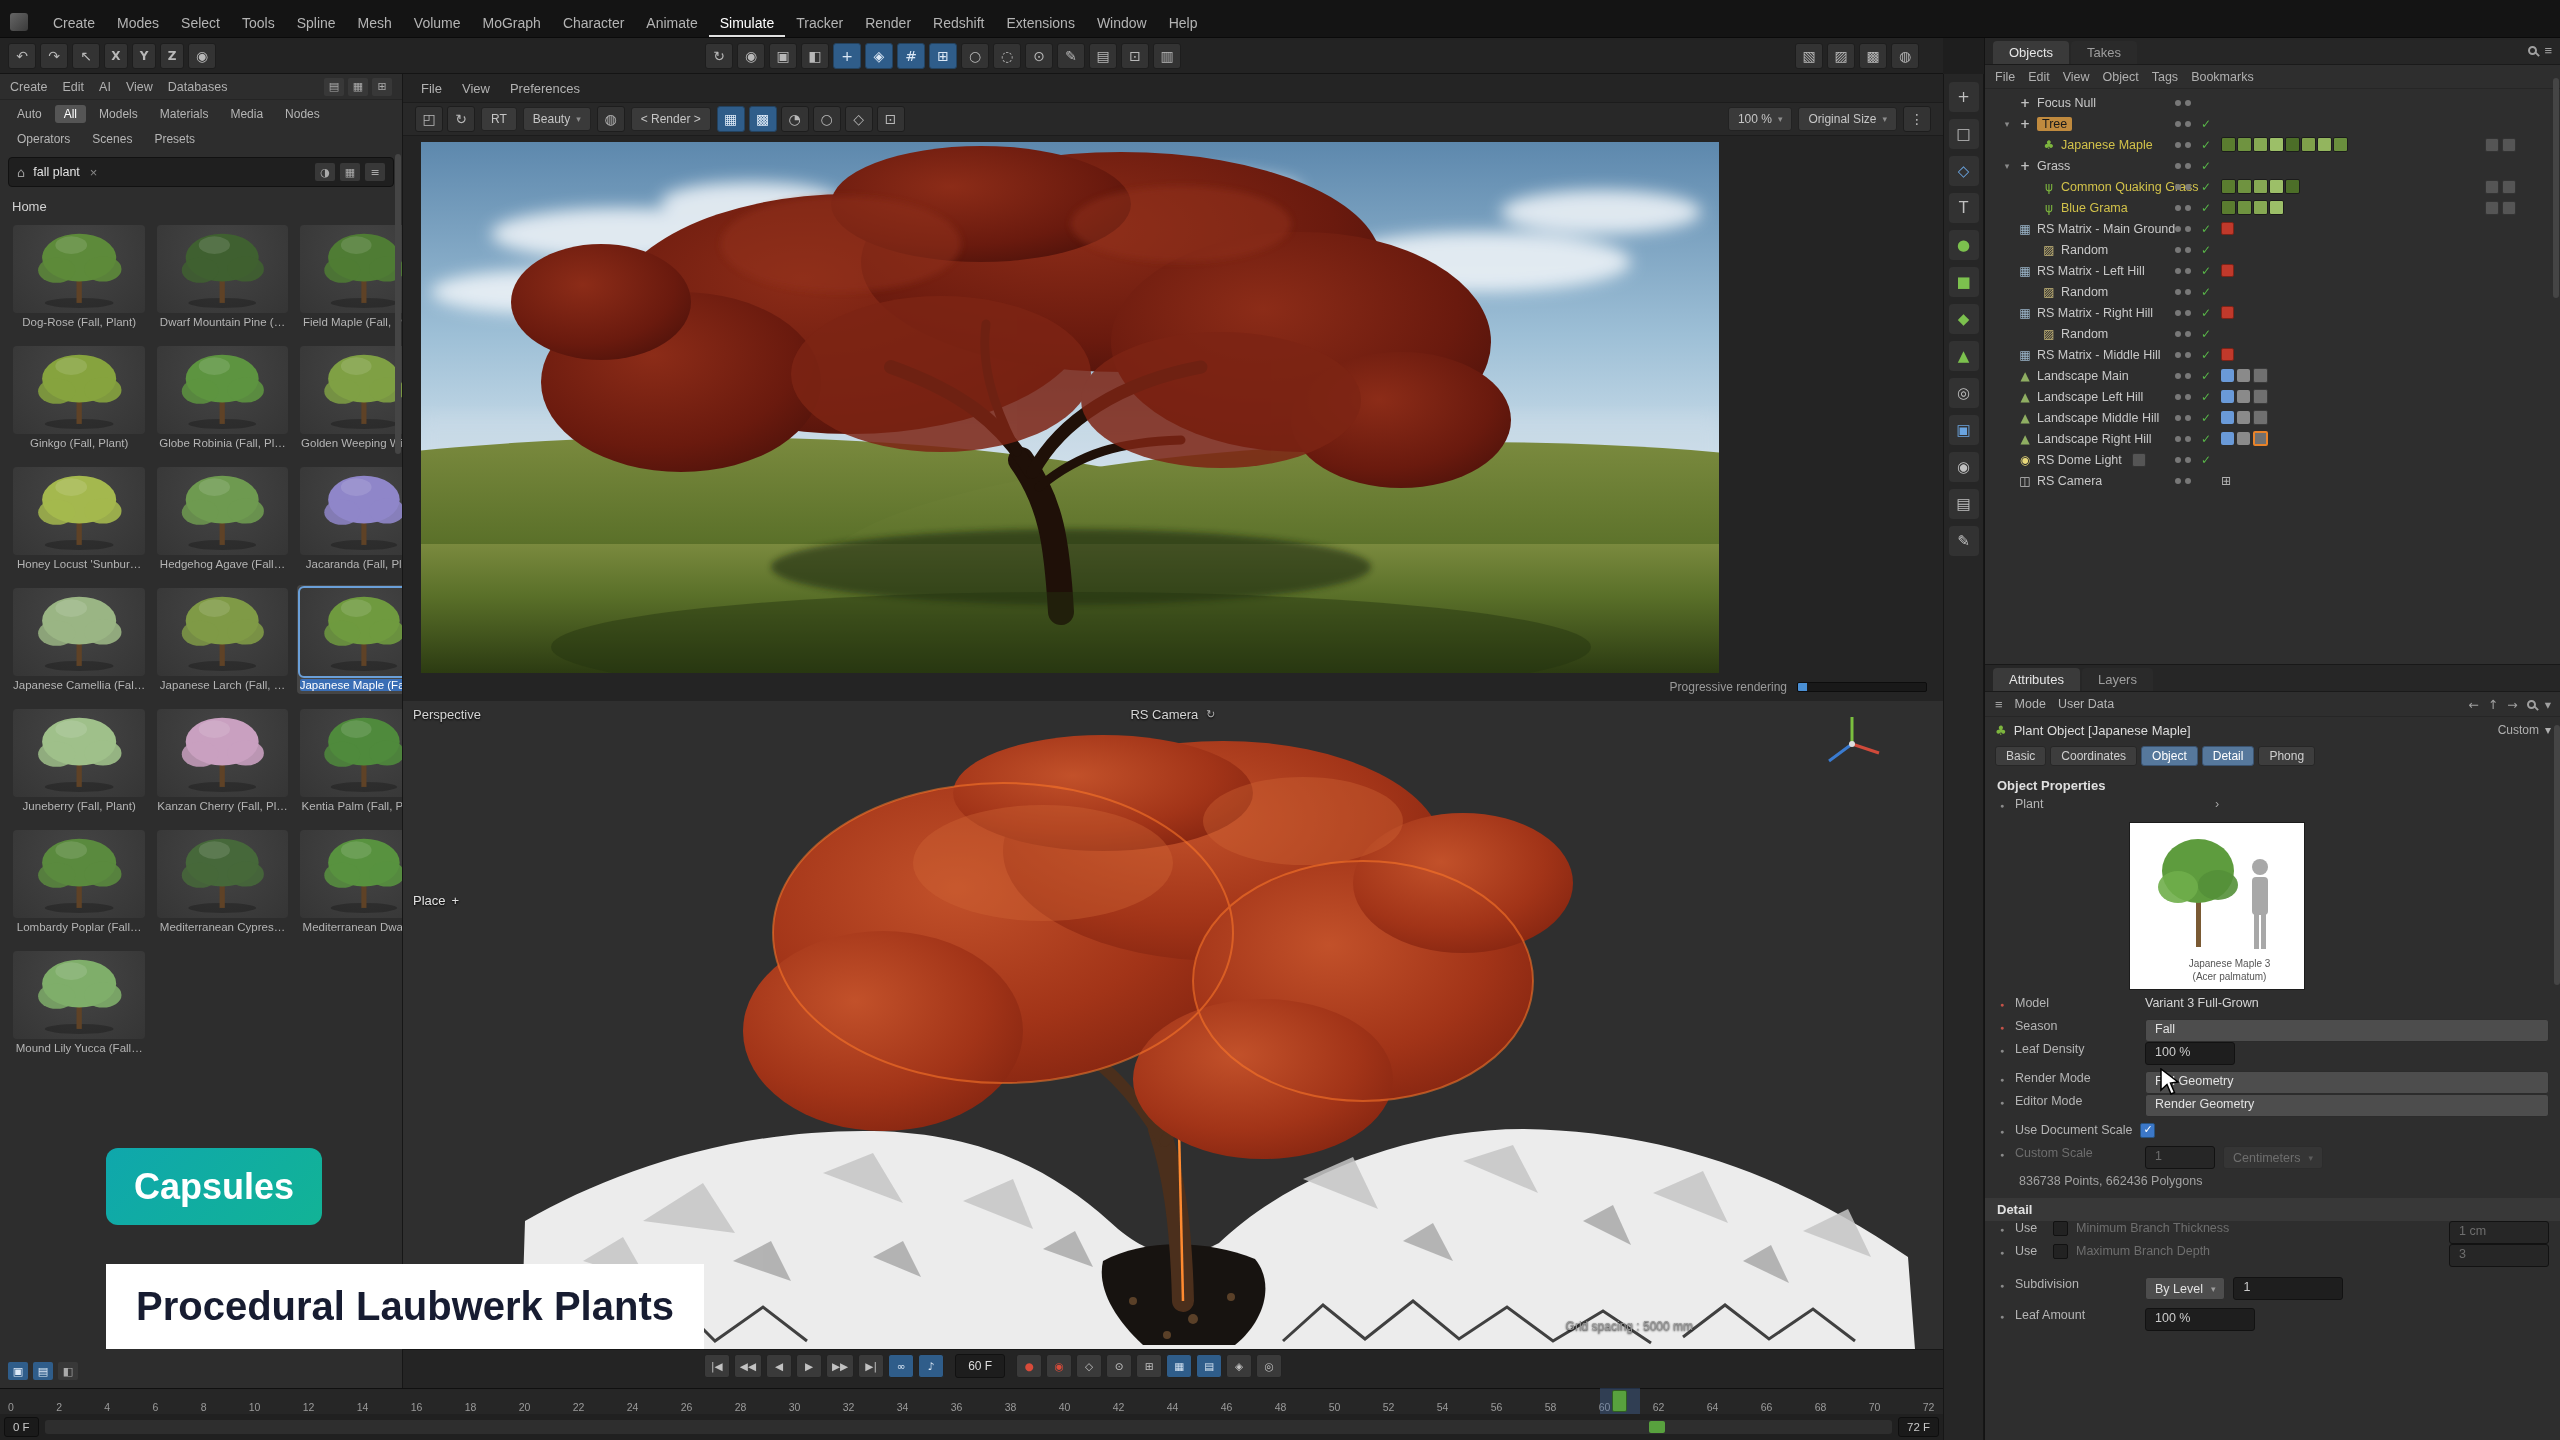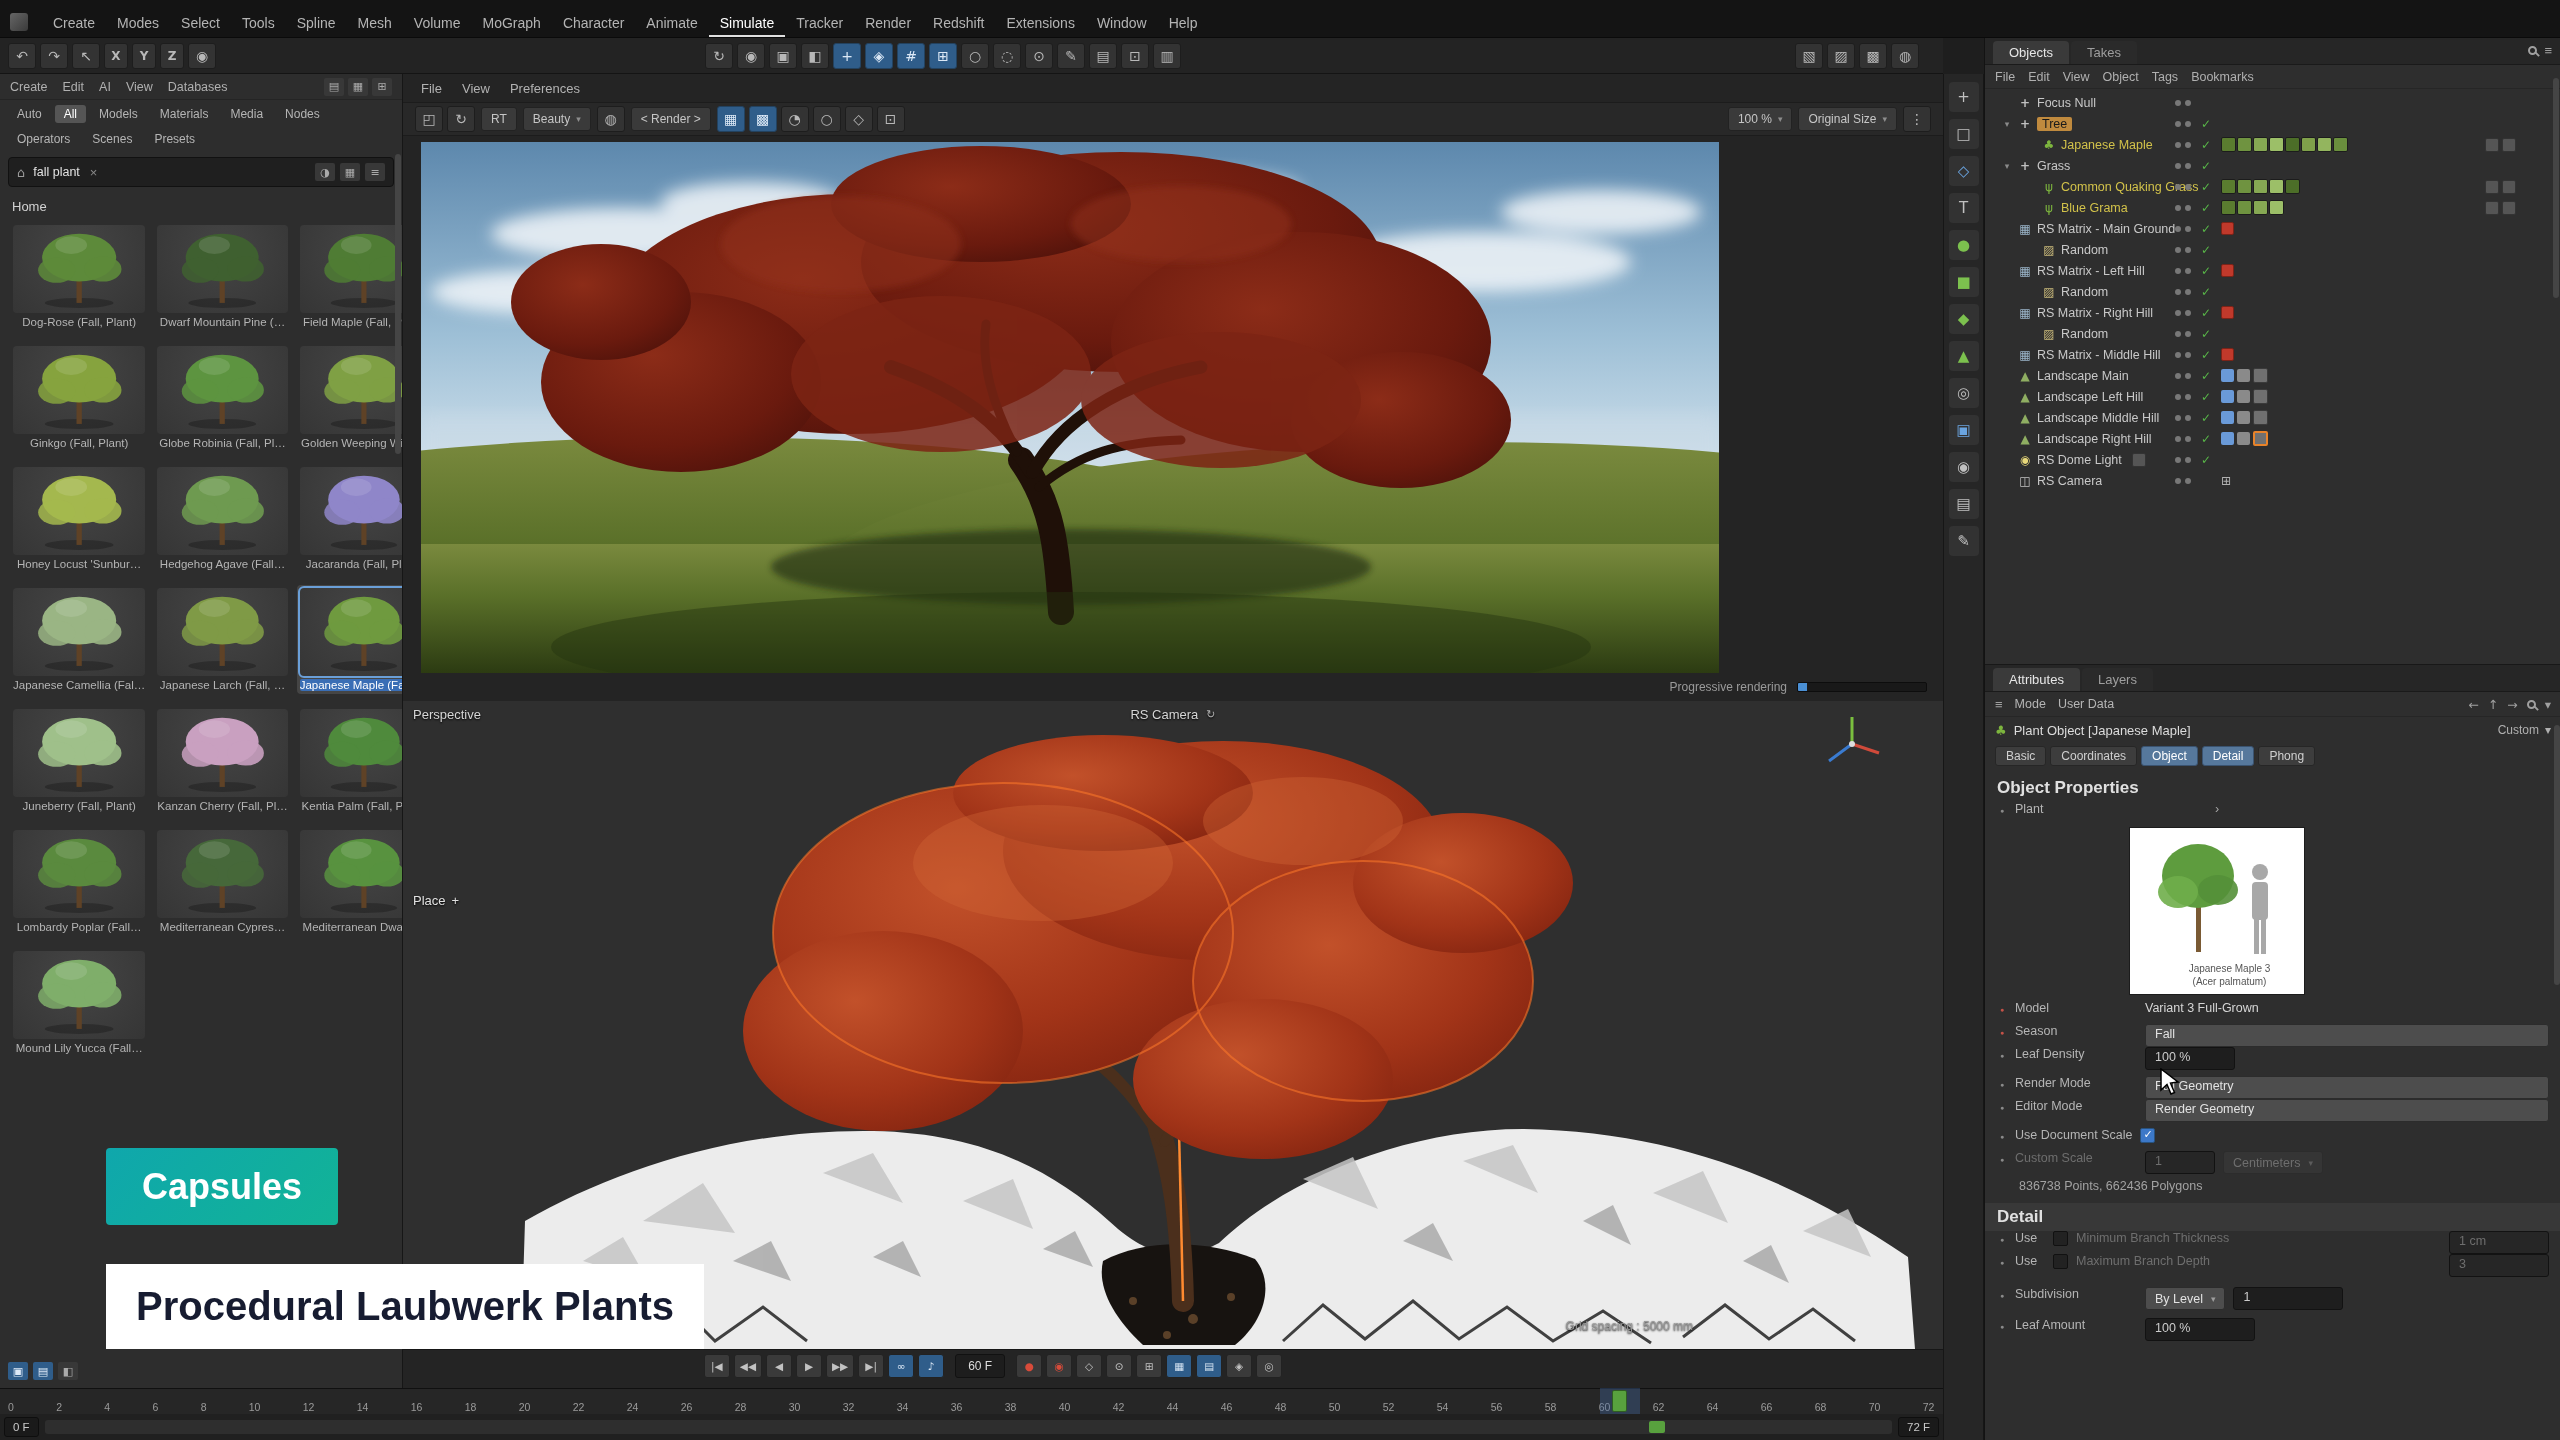--- a/index.html
+++ b/index.html
@@ -174,21 +174,21 @@
 .attr-modebar{height:25px;display:flex;align-items:center;gap:12px;padding:0 10px;font-size:12.5px;
   color:#b5b5b5;border-bottom:1px solid #262626;}
 .attr-modebar .right{margin-left:auto;display:flex;gap:9px;align-items:center;color:#a0a0a0;
   font-family:"DejaVu Sans",sans-serif;}
 .attr-title-row{height:26px;display:flex;align-items:center;gap:7px;padding:0 10px;font-size:13px;color:#dcdcdc;}
 .attr-title-row .picon{color:#7db53e;font-family:"DejaVu Sans",sans-serif;}
 .attr-title-row .right{margin-left:auto;display:flex;gap:6px;color:#b0b0b0;font-size:12px;align-items:center;}
 .attr-objtabs{display:flex;gap:4px;padding:3px 10px 5px;}
 .otab{font-size:12px;color:#cfcfcf;background:#3d3d3d;border:1px solid #262626;border-radius:3px;padding:2px 10px;}
 .otab.active{background:#56789c;border-color:#3a5370;color:#fff;}
-.attr-section{font-size:17px;font-weight:bold;color:#e0e0e0;padding:7px 12px 4px;}
+.attr-section{font-size:13px;font-weight:bold;color:#e0e0e0;padding:7px 12px 4px;}
 .attr-section.bar2{background:#383838;padding:4px 12px;margin-top:8px;}
 .attr-row{display:flex;min-height:23px;padding:0 12px 0 12px;gap:8px;font-size:12.5px;}
 .adot{width:10px;text-align:center;}
 .adot::before{content:"●";font-size:7px;color:#8a8a8a;}
 .adot.red::before{color:#c45248;}
 .alabel{width:122px;color:#b5b5b5;white-space:nowrap;}
 .alabel.use{width:30px;}
 .alabel.dis{color:#6e6e6e;width:auto;flex:1;}
 .avalue.plain{color:#d6d6d6;}
 .avalue.bar{flex:1;background:#4d4d4d;border:1px solid #2c2c2c;border-radius:3px;padding:2px 9px;color:#e2e2e2;}
@@ -219,21 +219,21 @@
 #range-row{position:absolute;left:0;top:1414px;width:1943px;height:26px;background:#202020;
   display:flex;align-items:center;padding:0 4px;gap:6px;}
 .rfield{height:20px;background:#1a1a1a;border:1px solid #0e0e0e;border-radius:3px;color:#c8c8c8;
   font-size:11.5px;display:flex;align-items:center;padding:0 8px;}
 .rchannel{flex:1;height:14px;background:#2e2e2e;border-radius:3px;position:relative;}
 .rknob{position:absolute;left:1604px;top:1px;width:16px;height:12px;background:#58a13e;border-radius:2px;}
 
 
 #overlay-badge{position:absolute;left:106px;top:1148px;height:77px;z-index:50;
   background:linear-gradient(135deg,#0fa7ac,#12b396);display:flex;align-items:center;
-  padding:0 36px;border-radius:4px;color:#fff;font-size:36px;font-weight:bold;}
+  padding:0 28px;border-radius:12px;color:#fff;font-size:36px;font-weight:bold;}
 #overlay-title{position:absolute;left:106px;top:1264px;z-index:50;background:#fff;color:#171c31;
   font-size:40px;font-weight:bold;padding:20px 30px;}
 #mouse-cursor{position:absolute;left:2159px;top:1068px;z-index:100;}
 </style>
 </head>
 <body>
 
 <div id="app">
 
   <header id="menubar">

